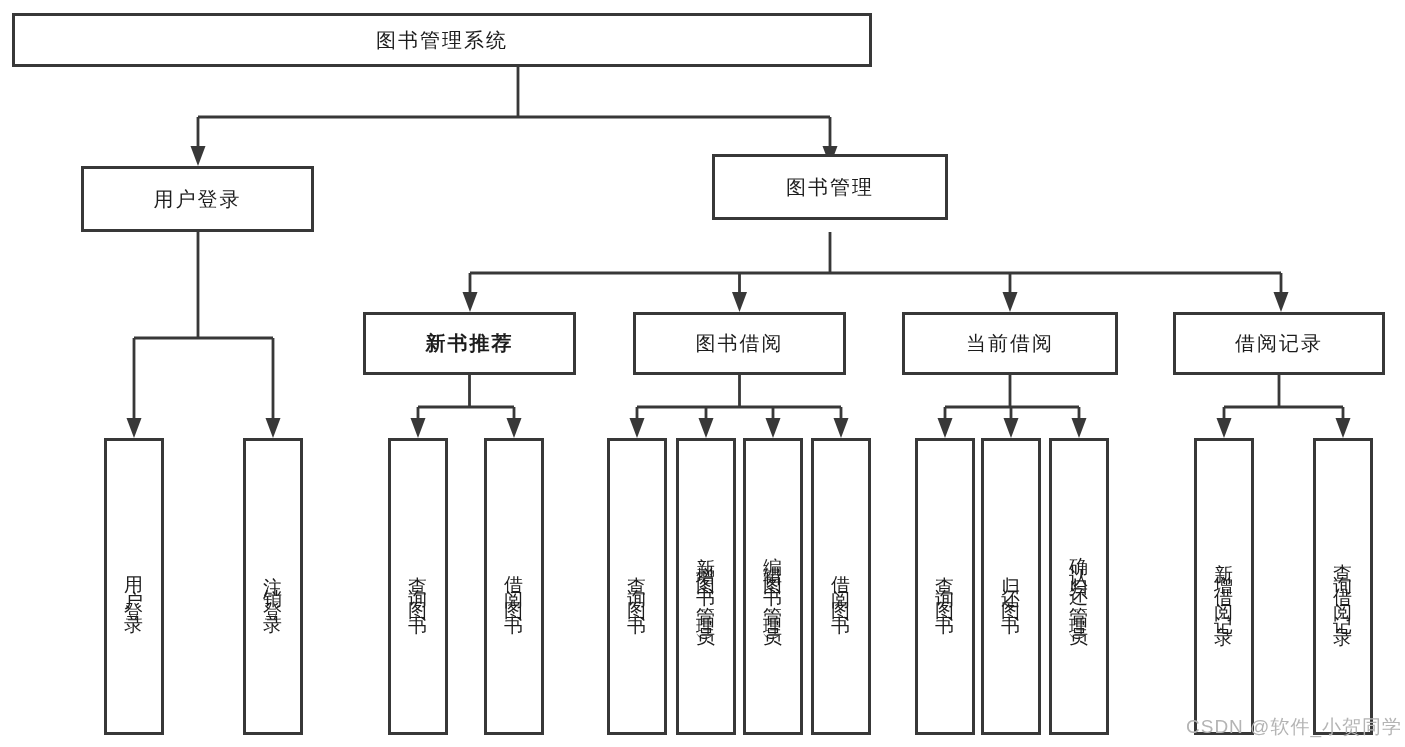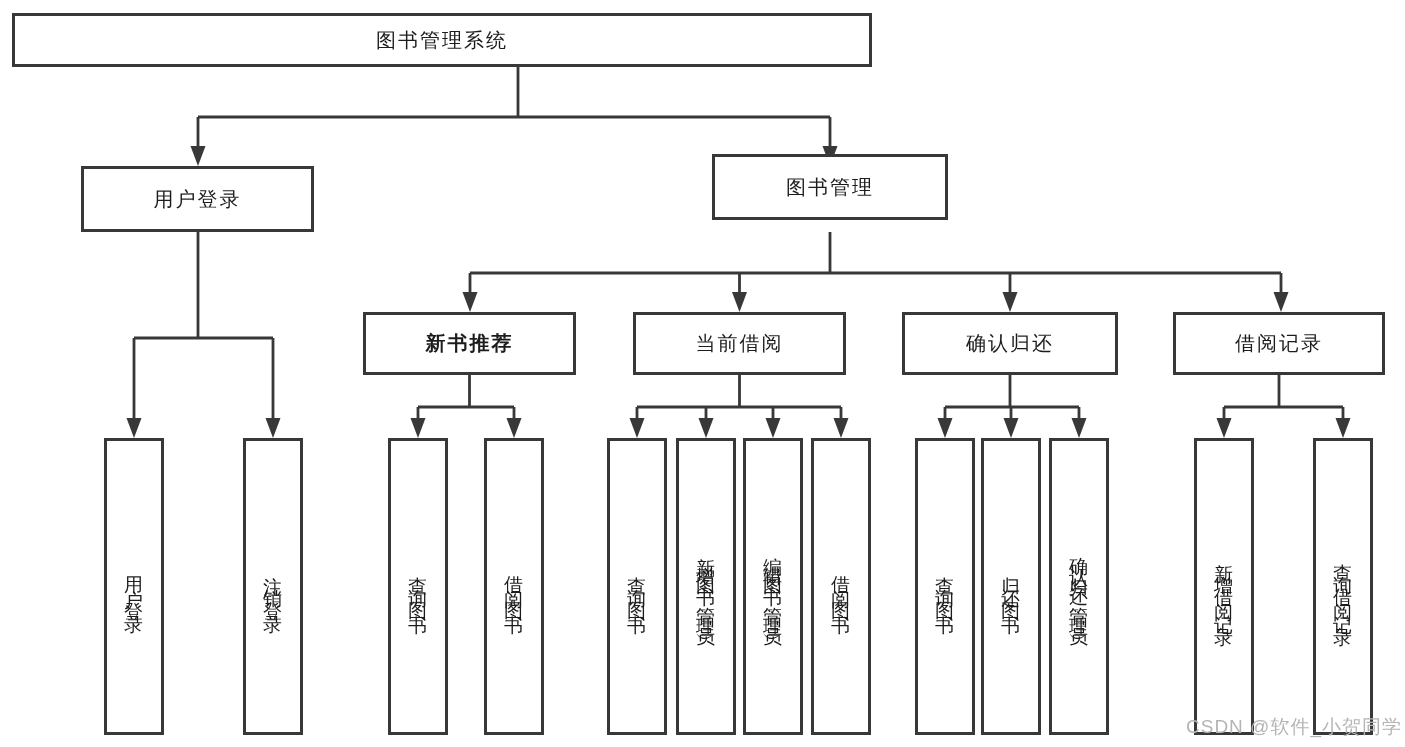--- a/index.html
+++ b/index.html
@@ -96,22 +96,22 @@
       <polygon points="1343,438 1335.5,418 1350.5,418"></polygon>
     </g>
   </svg>
 
   <div class="node h" style="left:12px;top:13px;width:860px;height:54px;">图书管理系统</div>
 
   <div class="node h" style="left:81px;top:166px;width:233px;height:66px;">用户登录</div>
   <div class="node h" style="left:712px;top:154px;width:236px;height:66px;">图书管理</div>
 
   <div class="node h" style="left:363px;top:312px;width:213px;height:63px;font-weight:bold;">新书推荐</div>
-  <div class="node h" style="left:633px;top:312px;width:213px;height:63px;">当前借阅</div>
-  <div class="node h" style="left:902px;top:312px;width:216px;height:63px;">确认归还</div>
+  <div class="node h" style="left:633px;top:312px;width:213px;height:63px;">图书借阅</div>
+  <div class="node h" style="left:902px;top:312px;width:216px;height:63px;">当前借阅</div>
   <div class="node h" style="left:1173px;top:312px;width:212px;height:63px;">借阅记录</div>
 
   <div class="node v" style="left:104px;top:438px;width:60px;height:297px;">用户登录</div>
   <div class="node v" style="left:243px;top:438px;width:60px;height:297px;">注销登录</div>
 
   <div class="node v" style="left:388px;top:438px;width:60px;height:297px;">查询图书</div>
   <div class="node v" style="left:484px;top:438px;width:60px;height:297px;">借阅图书</div>
 
   <div class="node v" style="left:607px;top:438px;width:60px;height:297px;">查询图书</div>
   <div class="node v long" style="left:676px;top:438px;width:60px;height:297px;">新增图书（管理员）</div>

